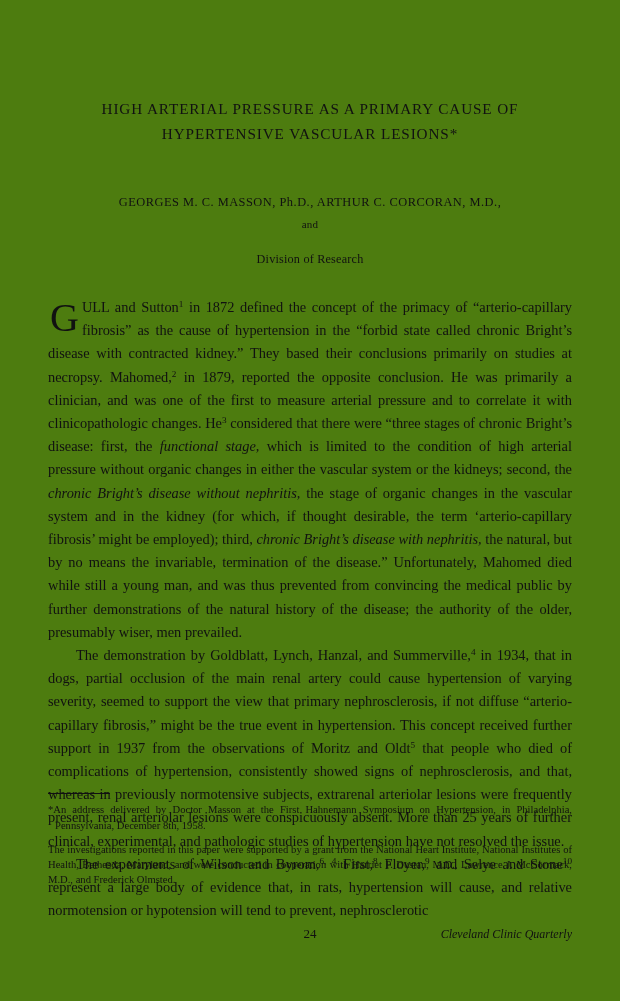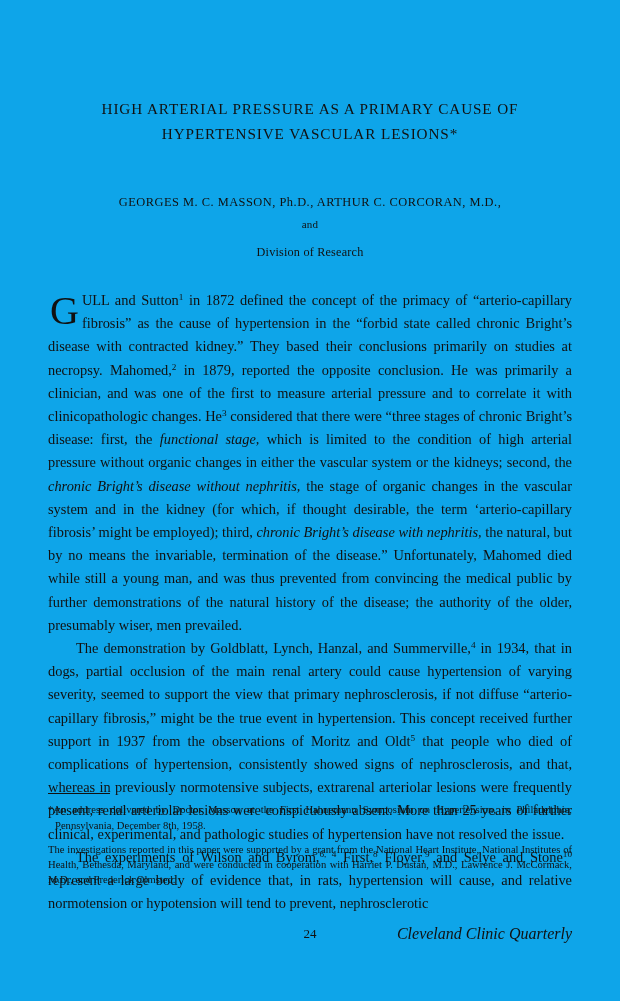--- a/index.html
+++ b/index.html
@@ -13,21 +13,21 @@
     font-family: "Liberation Serif", "DejaVu Serif", serif;
     color: #111111;
     position: relative;
     overflow: hidden;
   }
   .page {
     position: absolute;
     left: 0; top: 0;
     width: 620px;
     height: 1001px;
-    background: #0ea5e9;
+    background: #4d7c0f;
   }
   .content {
     position: absolute;
     left: 48px;
     top: 0;
     width: 524px;
   }
 
   
   .title-block {
@@ -55,21 +55,21 @@
   }
   .author-and {
     font-size: 11px;
     line-height: 22px;
     letter-spacing: 0.2px;
   }
   .division {
     font-size: 12.2px;
     line-height: 22px;
     letter-spacing: 0.2px;
-    margin-top: 6px;
+    margin-top: 13px;
   }
 
   
   .body-block {
     margin-top: 26px;
   }
   p.body-par {
     margin: 0;
     font-size: 14.4px;
     line-height: 23.2px;
@@ -135,21 +135,21 @@
     left: 0;
     width: 524px;
     text-align: center;
     font-size: 13px;
     line-height: 18px;
   }
   .journal {
     position: absolute;
     right: 0;
     top: 0;
-    font-size: 16px;
+    font-size: 12px;
     line-height: 18px;
     font-style: italic;
   }
 </style>
 </head>
 <body>
 
 <div class="page">
   <div class="content">
 

